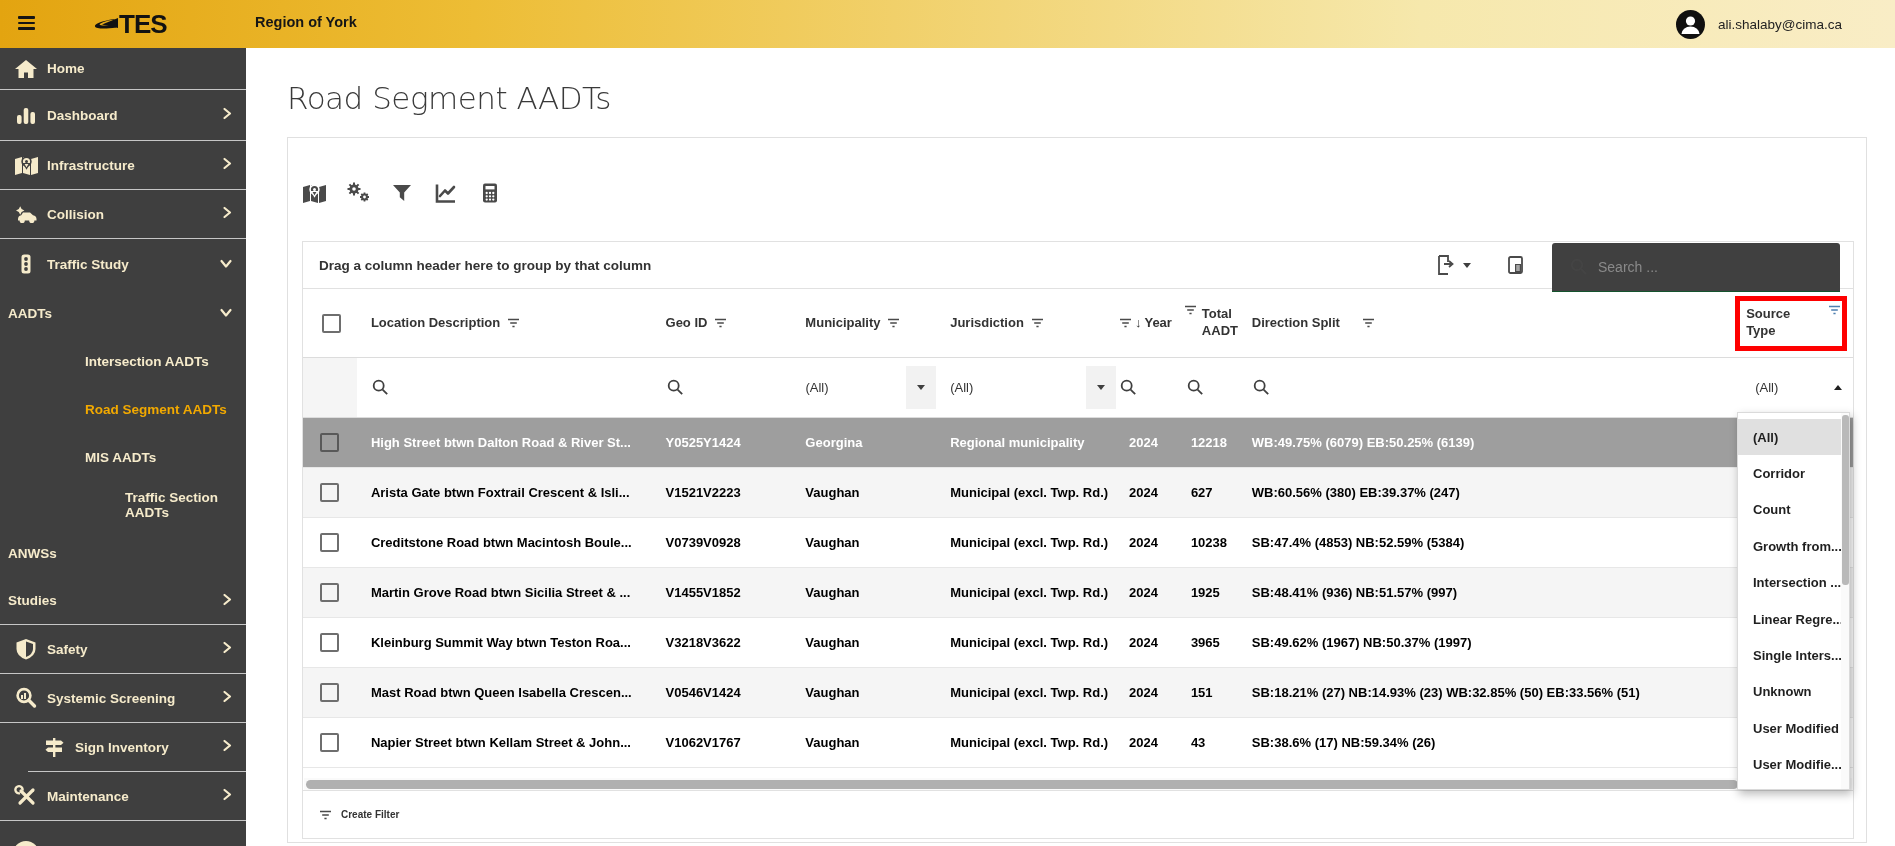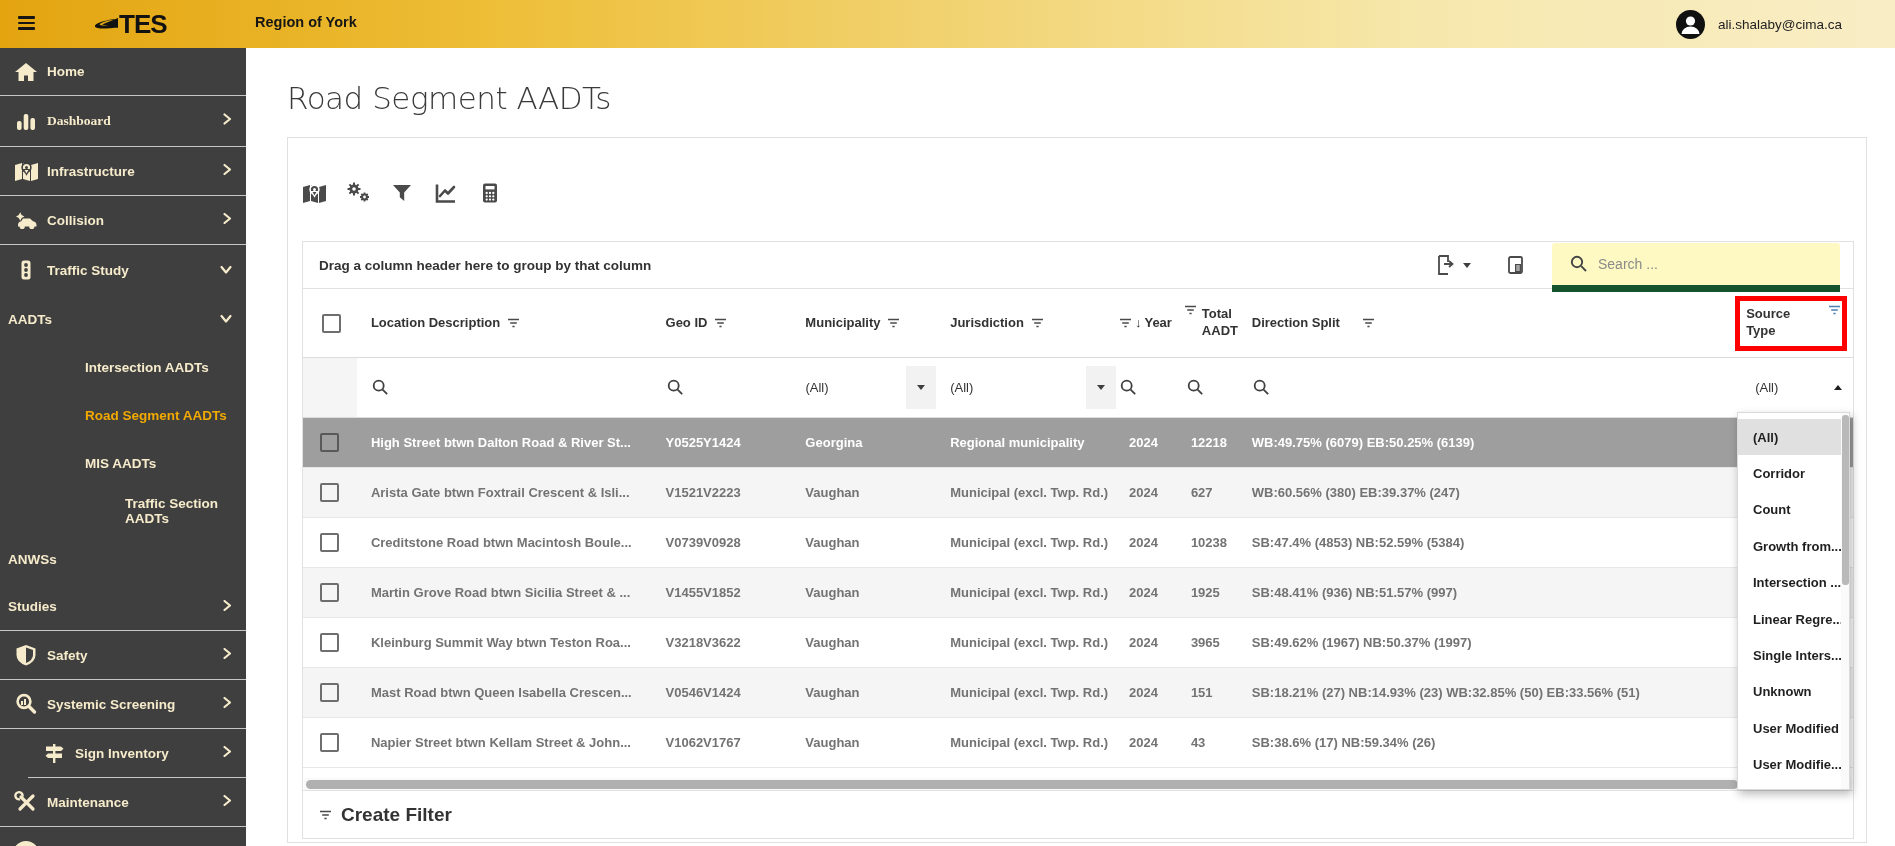--- a/index.html
+++ b/index.html
@@ -28,40 +28,40 @@
 .page-title{position:absolute;left:287px;top:80px;font-size:31px;font-weight:200;color:#3A3A3A;z-index:1;font-family:"DejaVu Sans","Liberation Sans",sans-serif;letter-spacing:-0.5px}
 .card{position:absolute;left:287px;top:137px;width:1580px;height:706px;border:1px solid #E0E0E0;border-radius:0;background:#fff;z-index:1}
 .tool-icons{position:absolute;left:11px;top:40px;display:flex;gap:15px}
 .tool-icons .tico{width:29px;height:30px;display:flex;align-items:center;justify-content:center;cursor:pointer}
 
 .grid{position:absolute;left:14px;top:103px;width:1552px;height:598px;border:1px solid #E1E1E1;background:#fff}
 .group-panel{position:relative;height:47px;border-bottom:1px solid #E1E1E1;display:flex;align-items:center}
 .drag-text{margin-left:16px;font-size:13.5px;font-weight:600;color:#333}
 .gp-export{position:absolute;left:1130px;top:8px;width:46px;height:30px;display:flex;align-items:center;cursor:pointer}
 .gp-chooser{position:absolute;left:1200px;top:8px;width:26px;height:30px;display:flex;align-items:center;cursor:pointer}
-.searchbox{position:absolute;left:1249px;top:1px;width:288px;height:49px;background:#fef9c3;border-bottom:7px solid #14532d;display:flex;align-items:center;border-radius:3px 3px 0 0}
+.searchbox{position:absolute;left:1249px;top:1px;width:288px;height:49px;background:#404040;border-bottom:1px solid #14532d;display:flex;align-items:center;border-radius:3px 3px 0 0}
 .searchbox .ph{color:#8A8A8A;font-size:14px;margin-left:9px}
 .caret-d{width:0;height:0;border-left:4.5px solid transparent;border-right:4.5px solid transparent;border-top:5px solid #3F3F3F}
 .caret-u{width:0;height:0;border-left:4.5px solid transparent;border-right:4.5px solid transparent;border-bottom:5px solid #1F1F1F}
 .header-row{display:flex;height:69px;border-bottom:1px solid #DCDCDC;font-weight:600;font-size:13px;color:#333}
 .hc{display:flex;align-items:center;padding-left:14px;gap:7px;line-height:1.3}
 .fun-top{align-self:flex-start;margin-top:15px;display:inline-flex}
 .filter-row{display:flex;height:60px;border-bottom:1px solid #DCDCDC}
 .fc{position:relative;display:flex;align-items:center;padding-left:14px;height:100%;font-size:13px;color:#333}
 .fc .selbtn{position:absolute;right:0;top:8px;bottom:8px;width:30px;display:flex;align-items:center;justify-content:center;background:#F2F2F2;cursor:pointer}
-.row{display:flex;height:50px;align-items:center;font-weight:600;font-size:13px;color:#737373;border-bottom:1px solid #E7E7E7;background:#fff}
+.row{display:flex;height:50px;align-items:center;font-weight:600;font-size:13px;color:#000000;border-bottom:1px solid #E7E7E7;background:#fff}
 .row.alt{background:#F5F5F5}
 .row.selected{background:#9E9E9E;color:#fff}
 .cell{padding-left:14px;white-space:nowrap;overflow:hidden}
 .cbwrap{display:flex;justify-content:center;padding-left:0}
 .cb{width:19px;height:19px;border:2px solid #6E6E6E;border-radius:2px;background:transparent}
 .row.selected .cb{border-color:#595959}
 .hscroll{position:absolute;left:1px;right:1px;top:536px;height:13px;background:#FAFAFA}
 .hscroll .thumb{position:absolute;left:2px;top:2px;width:1432px;height:9px;background:#B0B0B0;border-radius:5px}
-.create-filter{position:absolute;left:0;right:0;bottom:0;height:48px;border-top:1px solid #E1E1E1;display:flex;align-items:center;padding-left:16px;gap:9px;font-weight:700;font-size:19px;color:#333;cursor:pointer}
+.create-filter{position:absolute;left:0;right:0;bottom:0;height:48px;border-top:1px solid #E1E1E1;display:flex;align-items:center;padding-left:16px;gap:9px;font-weight:700;font-size:10px;color:#333;cursor:pointer}
 
 .dropdown{position:absolute;left:1737px;top:412px;width:113px;height:378px;background:#fff;border:1px solid #DADADA;box-shadow:2px 4px 9px rgba(0,0,0,.28);z-index:20;padding-top:6px}
 .dd-item{height:36.4px;display:flex;align-items:center;padding-left:15px;font-size:13px;font-weight:700;color:#1F1F1F;cursor:pointer;white-space:nowrap;overflow:hidden}
 .dd-item.selected{background:#E0E0E0}
 .dd-scrolltrack{position:absolute;right:0px;top:0px;bottom:0px;width:8px;background:#FAFAFA}
 .dd-scrollthumb{position:absolute;right:0px;top:2px;width:7px;height:170px;background:#B9B9B9;border-radius:3px}
 
 .redbox{position:absolute;left:1735px;top:296px;width:112px;height:55px;border:5px solid #FE0000;z-index:30}
 </style>
 </head>
@@ -86,29 +86,29 @@
       <svg width="29" height="29" viewBox="0 0 29 29">
           <circle cx="14.5" cy="11" r="4.6" fill="#fff"></circle>
           <path d="M5.5 24 a9 7.5 0 0 1 18 0 Z" fill="#fff"></path>
         </svg>
     </div>
     <span class="email">ali.shalaby@cima.ca</span>
   </div>
 </div>
 
 <div class="sidebar" id="sidebar">
-    <div class="s-item lv0 divider" style="height: 48px; align-items: center;">
+    <div class="s-item lv0 divider" style="height: 42px; align-items: center;">
       <span class="icon">
         <svg width="24" height="24" viewBox="0 0 24 24">
           <path d="M12 3 L23 12 H19.5 V21 H14 V15.5 H10 V21 H4.5 V12 H1 Z" fill="#F6EBCB"></path>
         </svg>
       </span>
       <span class="lbl">Home</span>
     </div>
-    <div class="s-item lv0 divider" style="height: 51px; font-family: Liberation Serif, serif;">
+    <div class="s-item lv0 divider" style="height: 51px;">
       <span class="icon">
         <svg width="24" height="24" viewBox="0 0 24 24">
           <rect x="3" y="12" width="4.6" height="9" rx="2" fill="#F6EBCB"></rect>
           <rect x="9.7" y="5" width="4.6" height="16" rx="2" fill="#F6EBCB"></rect>
           <rect x="16.4" y="9" width="4.6" height="12" rx="2" fill="#F6EBCB"></rect>
         </svg>
       </span>
       <span class="lbl">Dashboard</span>
       <span class="chev"><svg width="10" height="12" viewBox="0 0 10 12">
           <path d="M2.5 1.5 L8 6 L2.5 10.5" fill="none" stroke="#F6EBCB" stroke-width="2.2" stroke-linecap="round" stroke-linejoin="round"></path>

